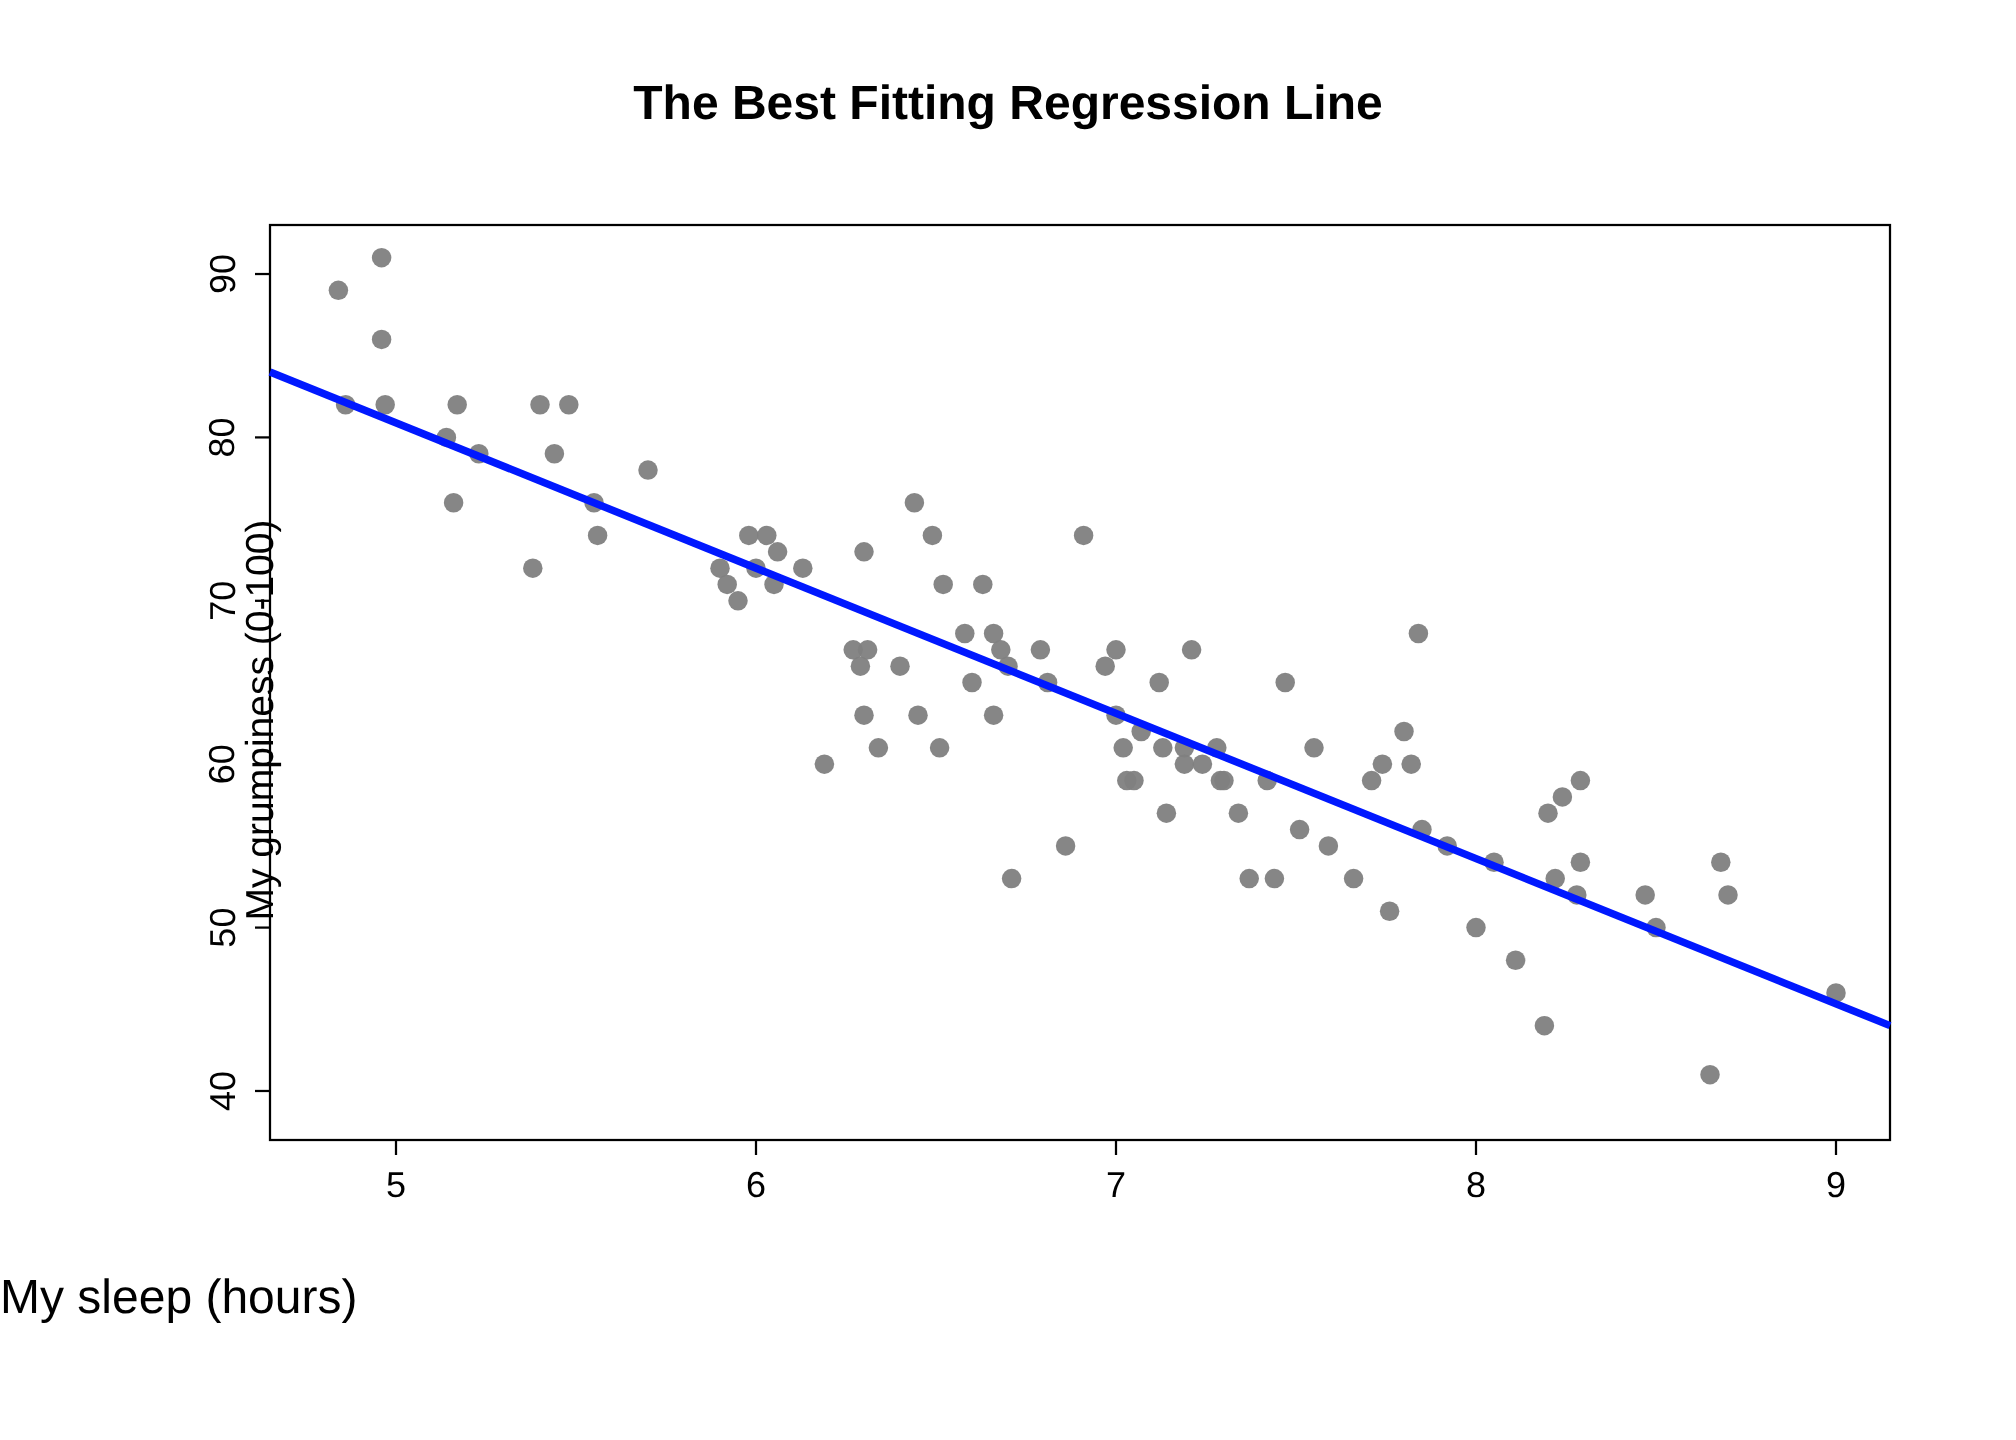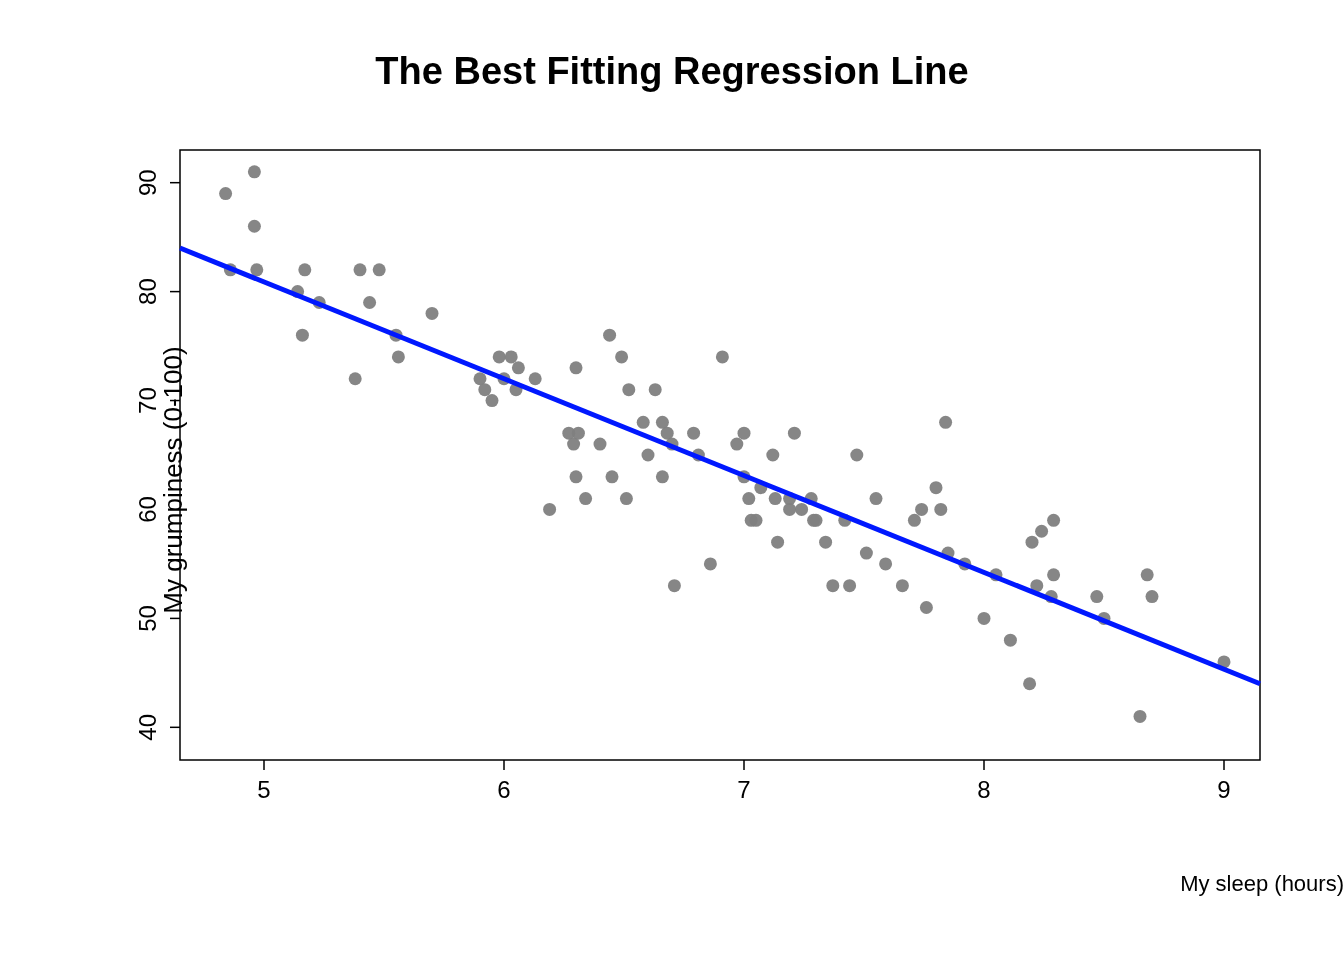--- a/index.html
+++ b/index.html
@@ -14,41 +14,41 @@
     position: relative;
     width: 1344px;
     height: 960px;
   }
   .chart-title {
     position: absolute;
     top: 50px;
     left: 0;
     width: 100%;
     text-align: center;
-    font-size: 38px;
+    font-size: 32px;
     font-weight: bold;
     color: #000;
   }
   .y-axis-label {
     position: absolute;
     left: 40px;
     top: 50%;
     transform: translateY(-50%) rotate(-90deg);
     transform-origin: center;
     font-size: 26px;
     color: #000;
     white-space: nowrap;
   }
   .x-axis-label {
     position: absolute;
-    bottom: 63px;
+    bottom: 77px;
     left: 0;
     width: 100%;
-    text-align: right;
-    font-size: 22px;
+    text-align: left;
+    font-size: 32px;
     color: #000;
   }
   svg.plot {
     position: absolute;
     left: 0;
     top: 0;
   }
   .tick-label {
     font-size: 24px;
     fill: #000;

